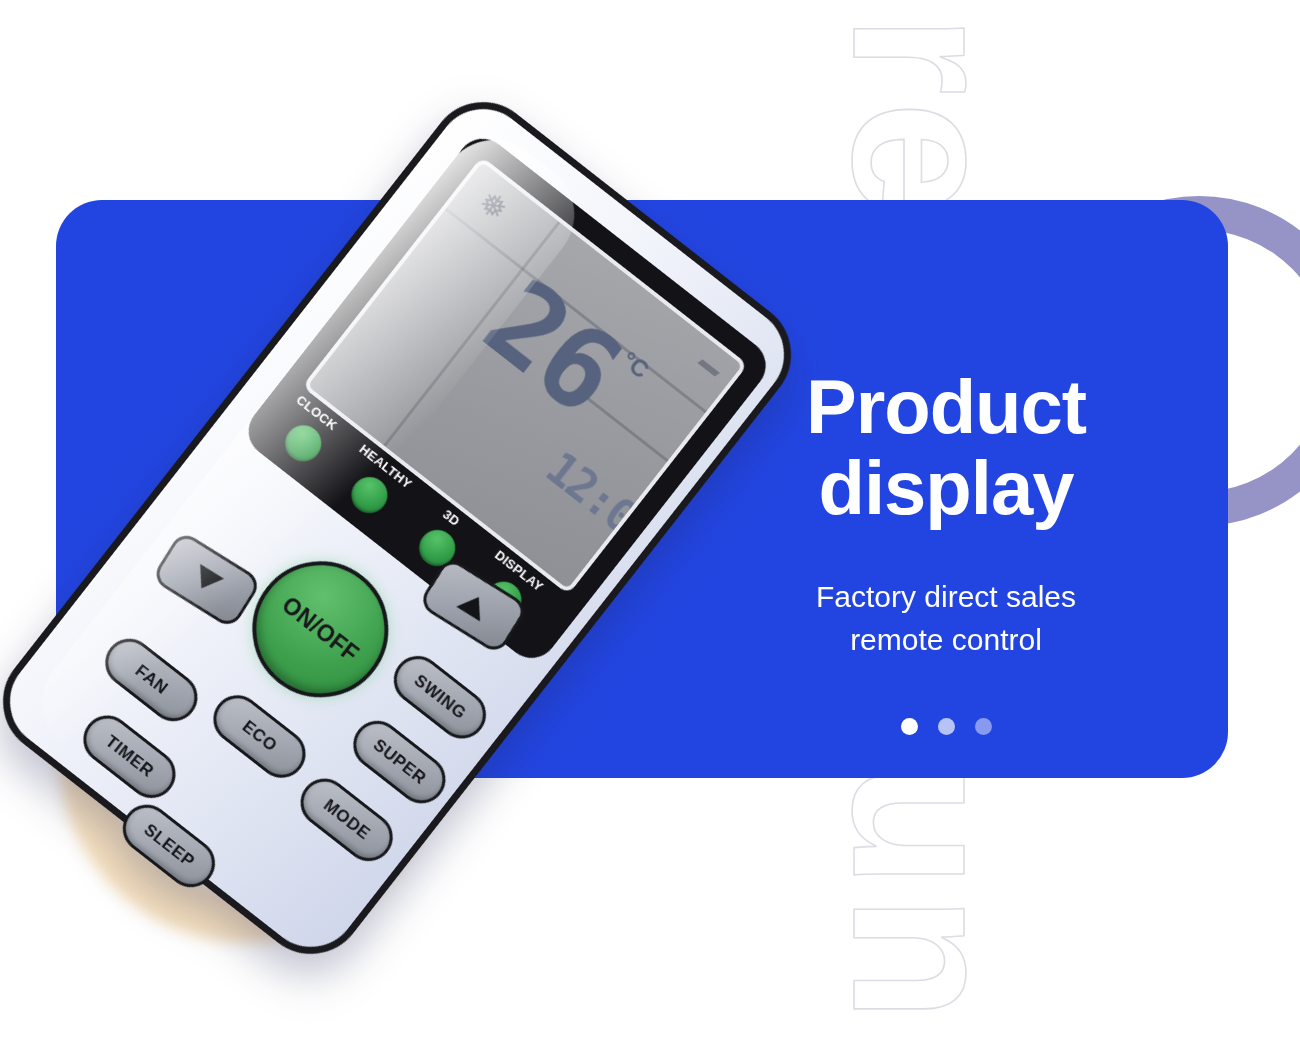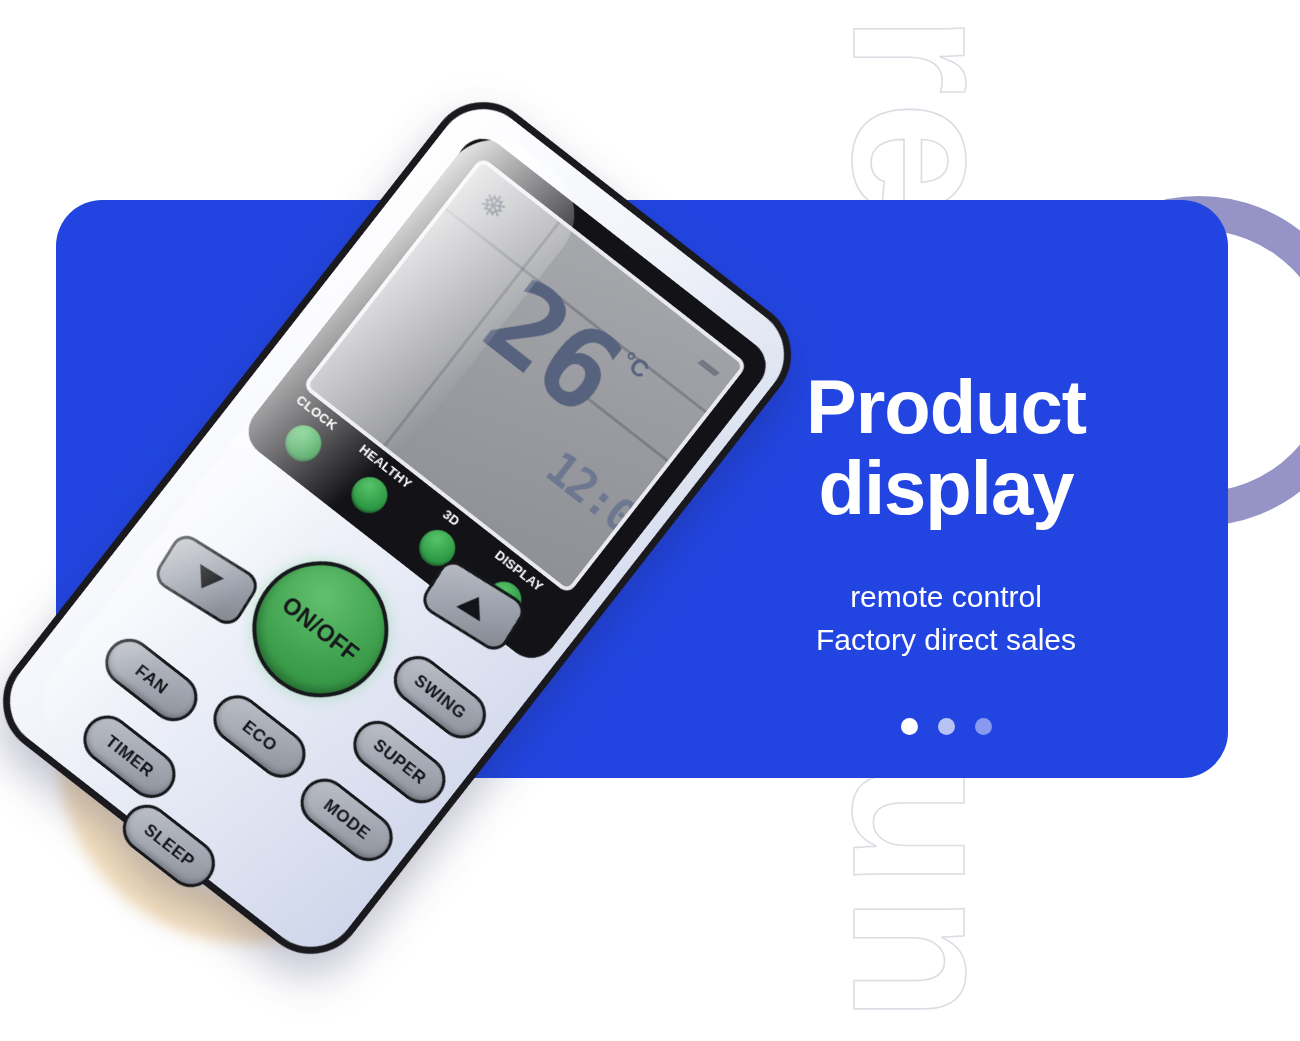--- a/index.html
+++ b/index.html
@@ -204,22 +204,22 @@
 
   <div class="watermark">refreshun</div>
 
   <div class="card">
     <div class="card-text">
       <div class="headline">
         <div>Product</div>
         <div>display</div>
       </div>
       <div class="subline">
+        <div>Factory direct sales</div>
         <div>remote control</div>
-        <div>Factory direct sales</div>
       </div>
     </div>
 
     <div class="dots">
       <div class="dot d1"></div>
       <div class="dot d2"></div>
       <div class="dot d3"></div>
     </div>
   </div>
 

